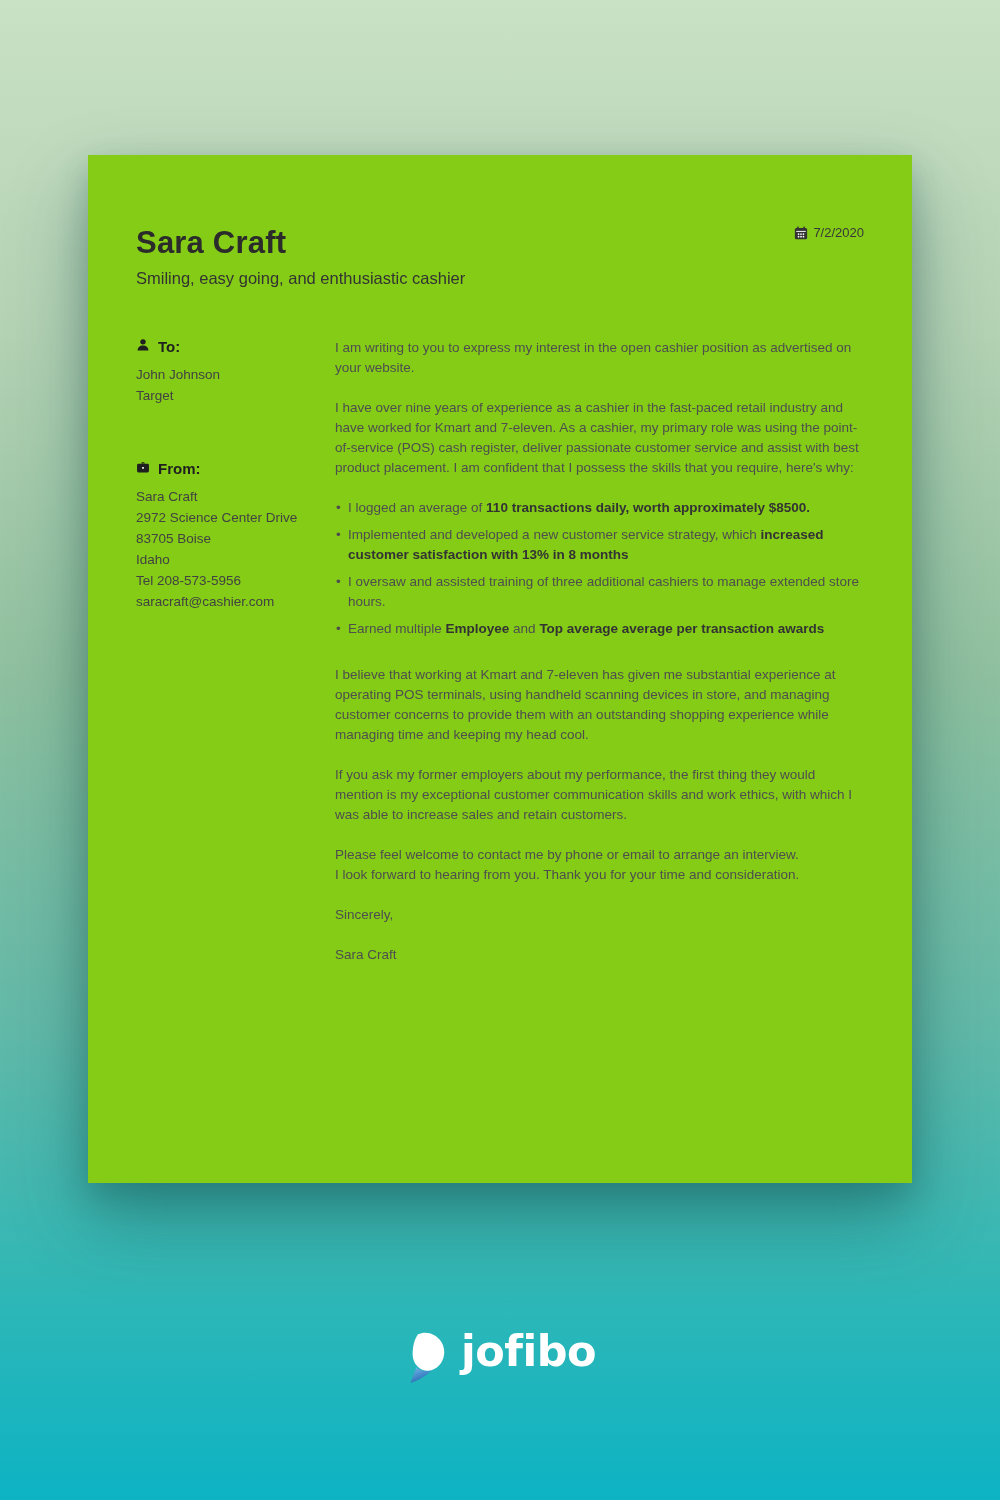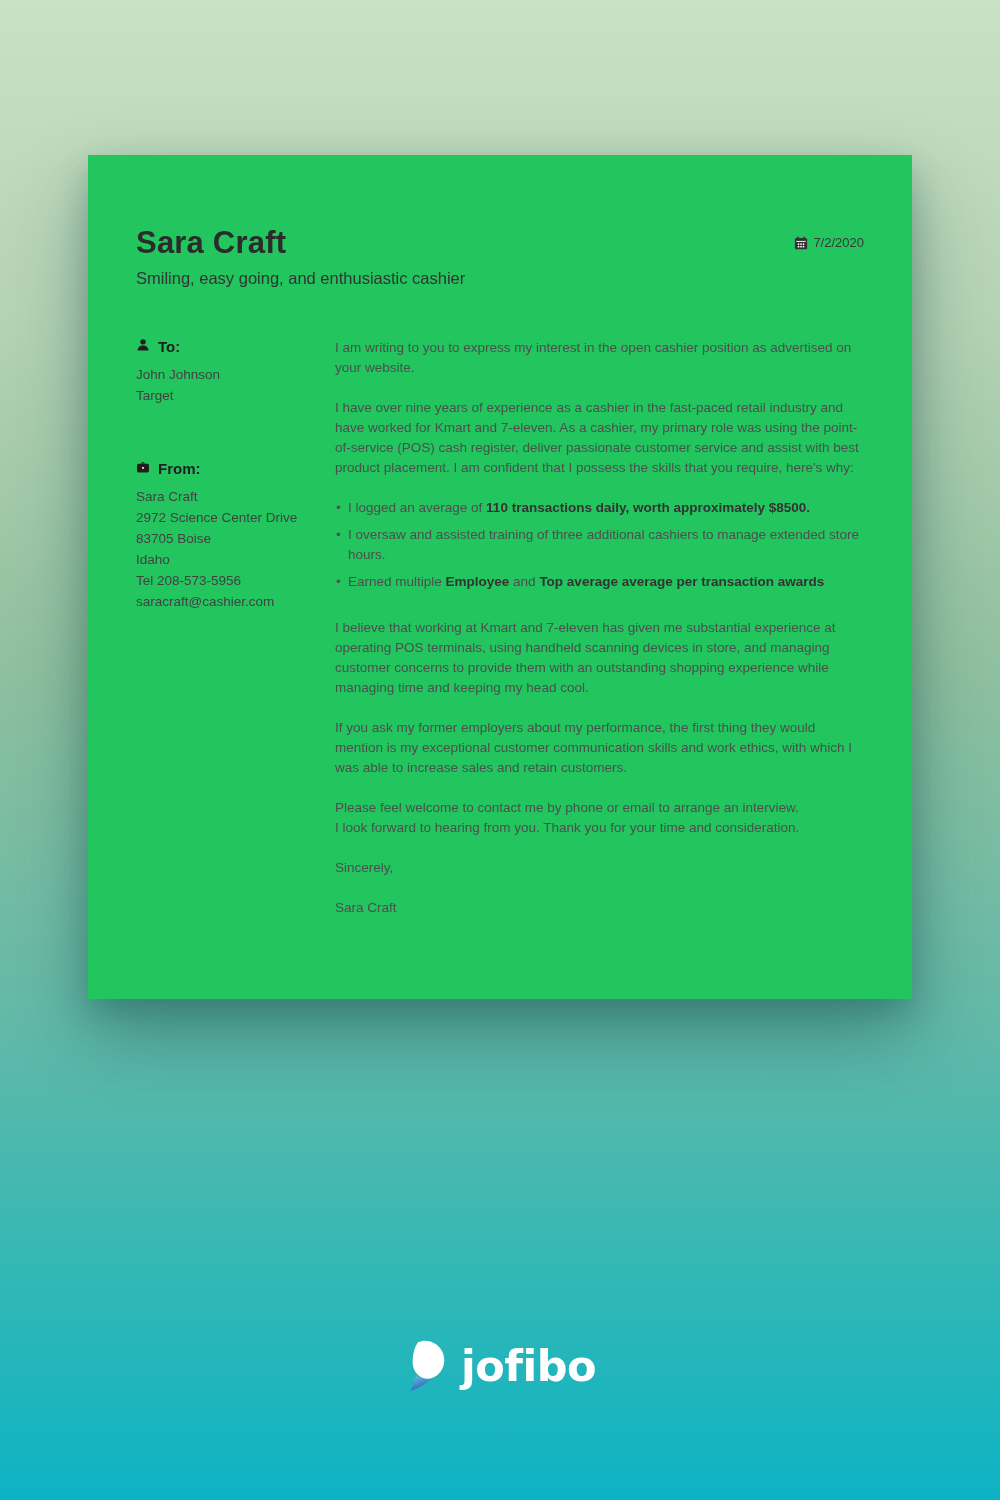--- a/index.html
+++ b/index.html
@@ -10,35 +10,35 @@
       #c9e1c5 0%, #b4d2b4 22%, #8fc09f 45%,
       #63b9a8 68%, #2fb7b6 86%, #0db3c4 100%);
     position: relative;
     overflow: hidden;
   }
 
   
   .doc {
     position: absolute;
     left: 88px; top: 155px;
-    width: 824px; height: 844px;
-    background: #22c55e;
+    width: 824px; height: 1028px;
+    background: #84cc16;
     box-shadow: 0 35px 70px rgba(8,64,64,0.38), 0 12px 28px rgba(8,64,64,0.22);
     padding: 70px 48px 4px 48px;
   }
 
   .doc-header { display: flex; justify-content: space-between; align-items: flex-start; }
   .doc-title {
     font-size: 31px; line-height: 1.15; font-weight: 700;
     color: #2b2b2b; letter-spacing: 0.2px;
   }
   .doc-tagline { font-size: 16.5px; color: #333; margin-top: 8px; }
   .doc-date {
     display: flex; align-items: center; gap: 5px;
-    font-size: 13px; color: #383838; margin-top: 10px; white-space: nowrap;
+    font-size: 13px; color: #383838; white-space: nowrap;
   }
   .doc-date svg { display: block; }
 
   
   .doc-body { display: flex; margin-top: 50px; }
   .sidebar { width: 199px; flex-shrink: 0; }
   .side-block + .side-block { margin-top: 54px; }
   .side-heading {
     display: flex; align-items: flex-start; gap: 8px;
     font-size: 15px; font-weight: 700; color: #1f1f1f; margin-bottom: 9px;
@@ -56,21 +56,21 @@
   .bullets li {
     position: relative; padding-left: 13px;
     font-size: 13.5px; line-height: 20px; color: #4e4e4e;
     margin-bottom: 7px;
   }
   .bullets li::before { content: "\2022"; position: absolute; left: 1px; color: #4e4e4e; }
 
   
   .brand {
     position: absolute; left: 0; right: 0; top: 1330px; height: 64px;
-    display: flex; align-items: flex-end; justify-content: center; gap: 11px;
+    display: flex; align-items: flex-start; justify-content: center; gap: 11px;
   }
   .brand-text {
     font-family: "DejaVu Sans", sans-serif;
     font-size: 43px; font-weight: 700; color: #ffffff;
     letter-spacing: -0.5px; line-height: 1;
     padding-bottom: 6px;
   }
   .brand svg { display: block; }
 </style>
 </head>
@@ -141,20 +141,21 @@
             <div class="side-line">saracraft@cashier.com</div>
           </div>
       </div>
     </aside>
 
     <main class="letter">
         <p class="para"><span>I am writing to you to express my interest in the open cashier position as advertised on your website.</span></p>
         <p class="para"><span>I have over nine years of experience as a cashier in the fast-paced retail industry and have worked for Kmart and 7-eleven. As a cashier, my primary role was using the point-of-service (POS) cash register, deliver passionate customer service and assist with best product placement. I am confident that I possess the skills that you require, here's why:</span></p>
         <ul class="bullets">
           <li><span>I logged an average of </span><strong>110 transactions daily, worth approximately $8500.</strong></li>
+          <li><span>Implemented and developed a new customer service strategy, which </span><strong>increased customer satisfaction with 13% in 8 months</strong></li>
           <li><span>I oversaw and assisted training of three additional cashiers to manage extended store hours.</span></li>
           <li><span>Earned multiple </span><strong>Employee</strong><span> and </span><strong>Top average average per transaction awards</strong></li>
         </ul>
         <p class="para"><span>I believe that working at Kmart and 7-eleven has given me substantial experience at operating POS terminals, using handheld scanning devices in store, and managing customer concerns to provide them with an outstanding shopping experience while managing time and keeping my head cool.</span></p>
         <p class="para"><span>If you ask my former employers about my performance, the first thing they would mention is my exceptional customer communication skills and work ethics, with which I was able to increase sales and retain customers.</span></p>
         <p class="para"><span>Please feel welcome to contact me by phone or email to arrange an interview.
 I look forward to hearing from you. Thank you for your time and consideration.</span></p>
         <p class="para"><span>Sincerely,</span></p>
         <p class="para"><span>Sara Craft</span></p>
       </main>

